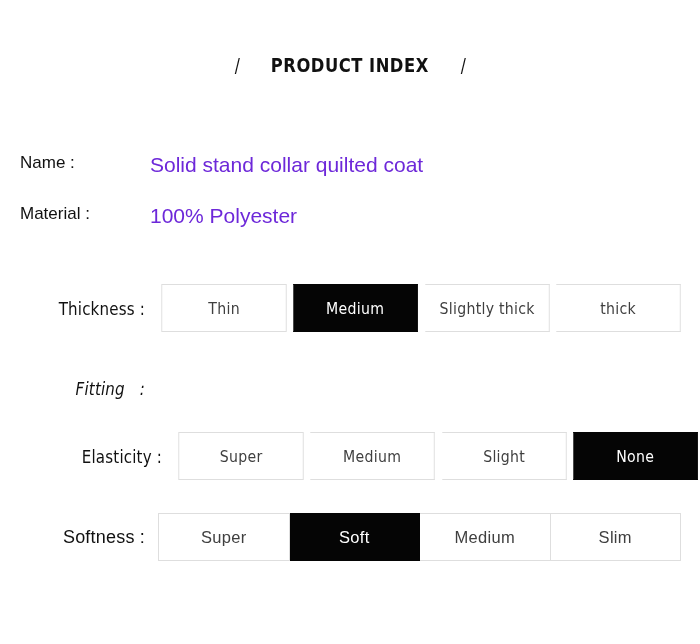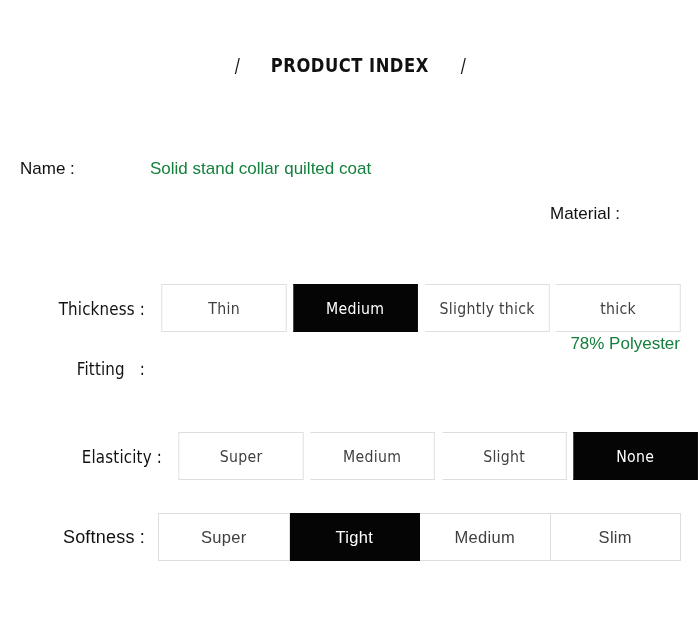--- a/index.html
+++ b/index.html
@@ -44,51 +44,51 @@
     vertical-align: baseline;
   }
 
   
   .info-row {
     position: absolute;
     left: 20px;
     width: 660px;
     height: 26px;
     display: flex;
-    align-items: flex-end;
+    align-items: flex-start;
   }
   .info-row.row-name     { top: 153px; }
-  .info-row.row-material { top: 204px; flex-direction: column; }
+  .info-row.row-material { top: 204px; }
 
   .info-label {
     width: 130px;
     flex: 0 0 130px;
     font-family: "Liberation Sans", sans-serif;
     font-size: 17px;
     color: #111111;
     white-space: pre;
   }
   .info-value {
     font-family: "Liberation Sans", sans-serif;
-    font-size: 17px;
-    color: #15803d;
+    font-size: 21px;
+    color: #6d28d9;
     white-space: pre;
   }
 
   
   .opt-row {
     position: absolute;
     left: 0;
     width: 700px;
     height: 48px;
     display: flex;
     align-items: center;
   }
   .opt-row.r0 { top: 272px; margin-top: 12px; }
-  .opt-row.r1 { top: 344px; }
+  .opt-row.r1 { top: 364px; font-style: italic; }
   .opt-row.r2 { top: 432px; margin-left: 17px; }
   .opt-row.r3 { top: 513px; border-radius: 12px; }
 
   .opt-label {
     flex: 0 0 145px;
     width: 145px;
     text-align: right;
     padding-right: 0px;
     box-sizing: border-box;
     font-size: 18px;
@@ -156,21 +156,21 @@
   <span class="title-slash">/</span>
 </div>
 
 <div class="info-row row-name">
   <span class="info-label">Name :</span>
   <span class="info-value">Solid stand collar quilted coat</span>
 </div>
 
 <div class="info-row row-material">
   <span class="info-label">Material :</span>
-  <span class="info-value">78% Polyester</span>
+  <span class="info-value">100% Polyester</span>
 </div>
 
 <div class="opt-row r0">
   <span class="opt-label narrow">Thickness :</span>
   <div class="cells w-full">
     <div class="cell narrow-font">Thin</div>
     <div class="cell narrow-font selected">Medium</div>
     <div class="cell narrow-font">Slightly thick</div>
     <div class="cell narrow-font">thick</div>
   </div>
@@ -187,17 +187,17 @@
     <div class="cell narrow-font">Medium</div>
     <div class="cell narrow-font">Slight</div>
     <div class="cell narrow-font selected">None</div>
   </div>
 </div>
 
 <div class="opt-row r3">
   <span class="opt-label wide">Softness :</span>
   <div class="cells w-short">
     <div class="cell wide-font">Super</div>
-    <div class="cell wide-font selected">Tight</div>
+    <div class="cell wide-font selected">Soft</div>
     <div class="cell wide-font">Medium</div>
     <div class="cell wide-font">Slim</div>
   </div>
 </div>
 
 </body></html>

